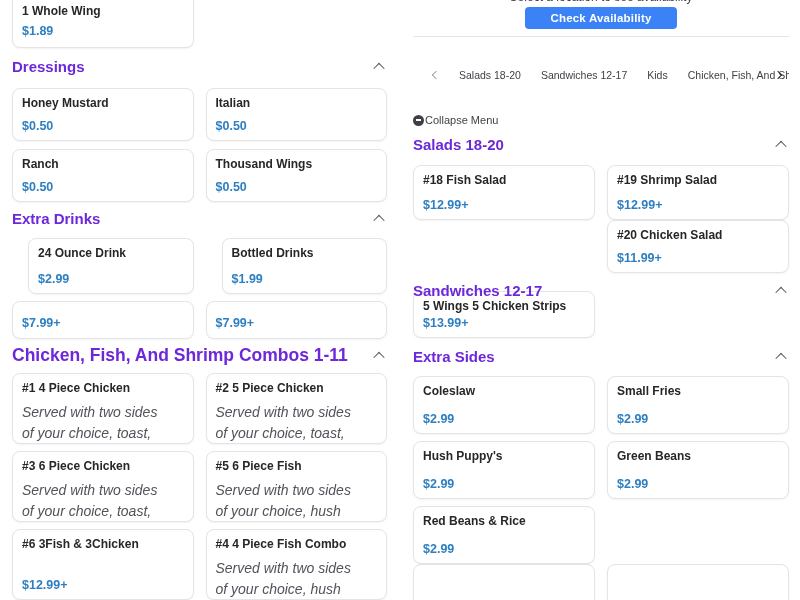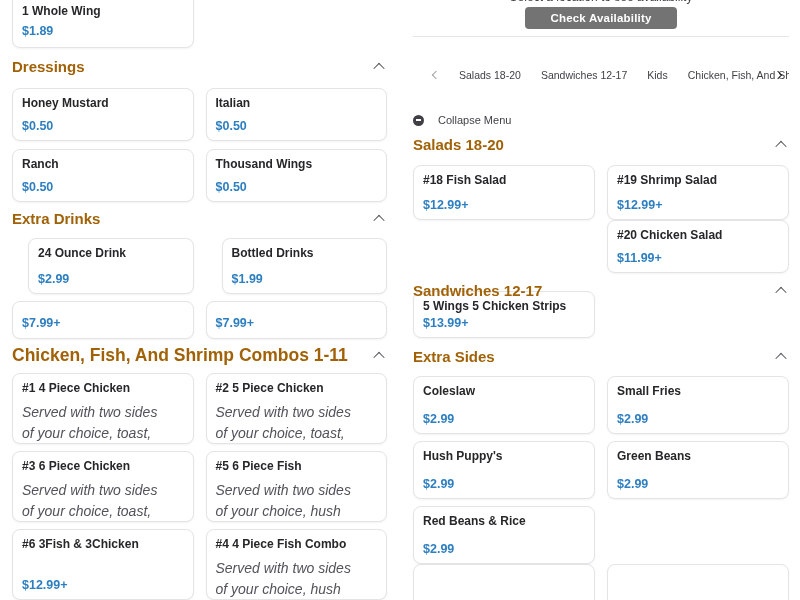--- a/index.html
+++ b/index.html
@@ -20,21 +20,21 @@
     box-shadow:0 1px 2px rgba(0,0,0,.05);
     padding:7px 9px;display:flex;flex-direction:column;
     position:relative;overflow:hidden;
   }
   .card.half{flex:none;width:calc(50% - 6px);}
   .iname{font-size:12px;font-weight:bold;color:#27272a;line-height:1.25;}
   .idesc{font-size:14px;color:#52525b;line-height:1.5;margin-top:6px;width:92%;font-style:italic;}
   .iprice{font-size:12.5px;font-weight:bold;color:#2d7fc1;margin-top:auto;}
 
   .sh{display:flex;justify-content:space-between;align-items:center;
-      font-size:15px;font-weight:bold;color:#a16207;line-height:20px;}
+      font-size:15px;font-weight:bold;color:#6d28d9;line-height:20px;}
   .sh.big{font-size:17.5px;line-height:21px;}
   .chev{width:7px;height:7px;display:inline-block;border-top:1.8px solid #52525b;
         border-left:1.8px solid #52525b;transform:rotate(45deg) translate(1px,1px);margin-right:4px;}
 
   
   .r-top{margin-top:-10px;}
   .card.topcard{height:58px;padding:13px 9px 9px;}
   .h-dress{margin:9px 0 11px;}
   .card.h53{height:53px;}
   .r-d2{margin-top:8px;}
@@ -43,31 +43,31 @@
   .r-dr2{margin-top:7px;}
   .card.h38{height:38px;justify-content:flex-end;padding-bottom:8px;}
   .card.h38 .iprice{margin-top:0;}
   .h-chick{margin:6px 0 7px;}
   .card.h77{height:71px;}
   .r-c2,.r-c3{margin-top:7px;}
 
   
   .note{margin-top:-10px;text-align:center;font-size:12px;color:#3f3f46;line-height:14px;white-space:nowrap;}
   .btnrow{text-align:center;margin-top:3px;}
-  .btn{display:inline-block;background:#737373;color:#fff;font-weight:bold;font-size:11.5px;
+  .btn{display:inline-block;background:#3b82f6;color:#fff;font-weight:bold;font-size:11.5px;
        padding:5px 25px;border-radius:4px;border:none;font-family:inherit;letter-spacing:.2px;}
   .divider{border:none;border-top:1px solid #e4e4e7;margin:7px 0 0;}
   .navrow{margin-top:30px;display:flex;align-items:center;gap:20px;font-size:10.5px;
           color:#3f3f46;white-space:nowrap;overflow:hidden;position:relative;height:16px;}
   .navtab{flex:none;}
   .chev-left{width:5px;height:5px;display:inline-block;border-left:1.5px solid #a1a1aa;
              border-bottom:1.5px solid #a1a1aa;transform:rotate(45deg);flex:none;}
   .chev-right{width:5px;height:5px;position:absolute;right:8px;top:5px;
               border-top:1.5px solid #27272a;border-right:1.5px solid #27272a;transform:rotate(45deg);}
-  .collapserow{margin-top:31px;display:flex;align-items:center;gap:14px;font-size:11px;color:#3f3f46;}
+  .collapserow{margin-top:31px;display:flex;align-items:center;gap:1px;font-size:11px;color:#3f3f46;}
   .circ{width:11px;height:11px;border-radius:50%;background:#3f3f46;display:inline-flex;
         align-items:center;justify-content:center;flex:none;}
   .circ .bar{width:5px;height:1.5px;background:#fff;display:block;}
   .h-salads{margin:9px 0 10px;}
   .card.h55{height:55px;}
   .r-s2{justify-content:flex-end;}
   .h-sand{margin-top:8px;position:relative;z-index:3;}
   .r-sw{margin-top:-10px;}
   .card.h47{height:47px;}
   .h-sides{margin:9px 0 9px;}

